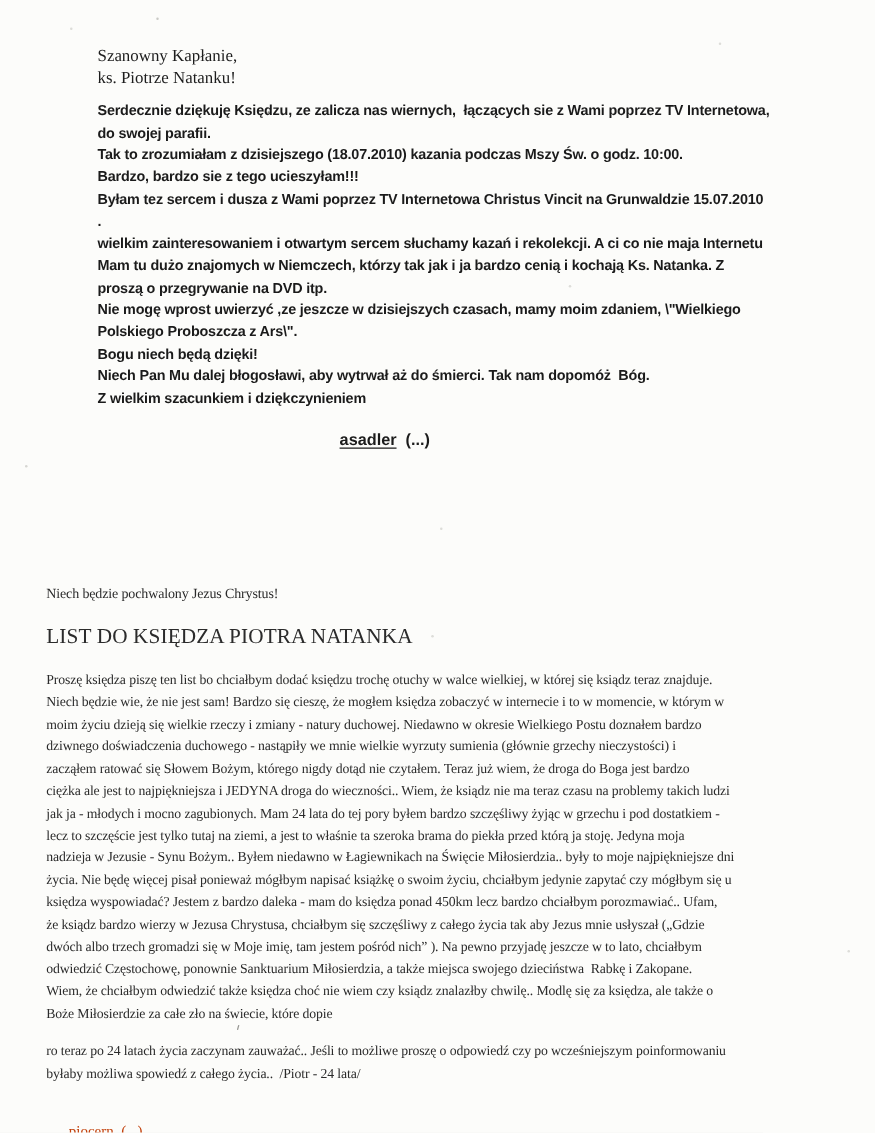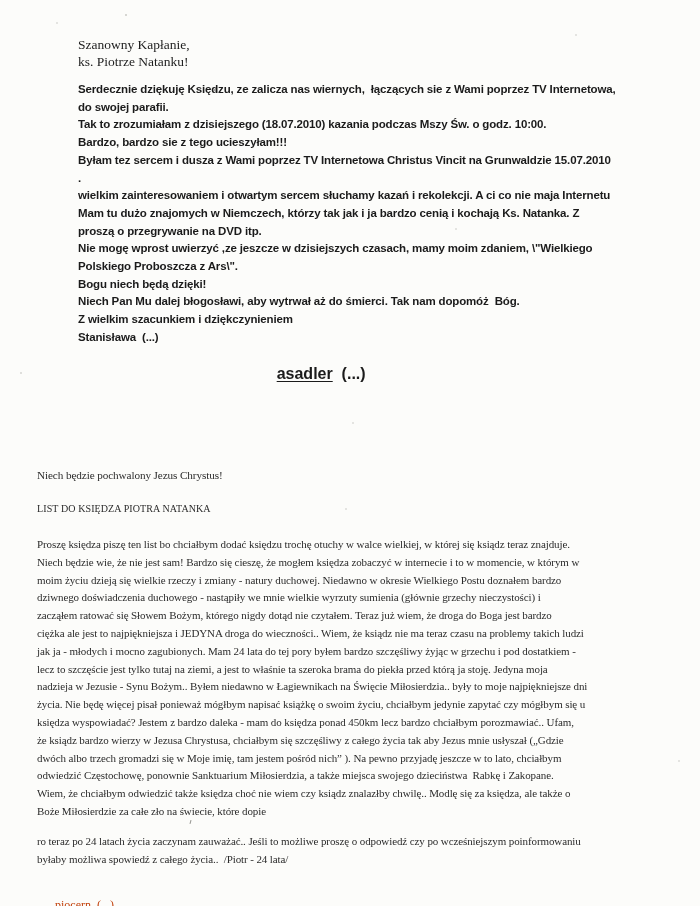--- a/index.html
+++ b/index.html
@@ -27,36 +27,36 @@
     font-family: "Liberation Serif", serif;
     font-size: 13.5px; line-height: 17px; color: #1d1d1d;
   }
   .letter1 .body {
     margin-top: 11px;
     font-size: 11.5px; font-weight: 600; letter-spacing: -0.15px;
     line-height: 17.7px; color: #1b1b1b;
   }
   .letter1 .sig {
     margin-left: 172px; margin-top: 0px;
-    font-size: 16px; font-weight: 600; color: #1b1b1b;
+    font-size: 13px; font-weight: 600; color: #1b1b1b;
     white-space: pre;
   }
 
   
   .letter2 {
     position: absolute; left: 37px; top: 467px; width: 650px;
     color: #2b2b2b;
     font-family: Liberation Serif, serif;
   }
   .letter2 .greeting {
     font-size: 11.2px; line-height: 17px; letter-spacing: -0.1px;
   }
   .letter2 .title {
     margin-top: 16px;
-    font-size: 10px; line-height: 17px; letter-spacing: 0.1px;
+    font-size: 17px; line-height: 17px; letter-spacing: 0.1px;
   }
   .letter2 .body {
     margin-top: 19px;
     font-size: 11px; letter-spacing: -0.1px; line-height: 17.8px;
   }
   .letter2 .body2 {
     margin-top: 12px;
     font-size: 11px; letter-spacing: -0.1px; line-height: 17.8px;
   }
   .letter2 .sig {
@@ -91,21 +91,20 @@
         <div class="line">Byłam tez sercem i dusza z Wami poprzez TV Internetowa Christus Vincit na Grunwaldzie 15.07.2010</div>
         <div class="line">.</div>
         <div class="line">wielkim zainteresowaniem i otwartym sercem słuchamy kazań i rekolekcji. A ci co nie maja Internetu</div>
         <div class="line">Mam tu dużo znajomych w Niemczech, którzy tak jak i ja bardzo cenią i kochają Ks. Natanka. Z</div>
         <div class="line">proszą o przegrywanie na DVD itp.</div>
         <div class="line">Nie mogę wprost uwierzyć ,ze jeszcze w dzisiejszych czasach, mamy moim zdaniem, \"Wielkiego</div>
         <div class="line">Polskiego Proboszcza z Ars\".</div>
         <div class="line">Bogu niech będą dzięki!</div>
         <div class="line">Niech Pan Mu dalej błogosławi, aby wytrwał aż do śmierci. Tak nam dopomóż  Bóg.</div>
         <div class="line">Z wielkim szacunkiem i dziękczynieniem</div>
-        <div class="line">Stanisława  (...)</div>
       </div>
     <div class="sig">
       <span class="handle">asadler</span><span>  (...)</span>
     </div>
   </section>
 
   <section class="letter2">
     <div class="greeting">Niech będzie pochwalony Jezus Chrystus!</div>
     <div class="title">LIST DO KSIĘDZA PIOTRA NATANKA</div>
     <div class="body">

